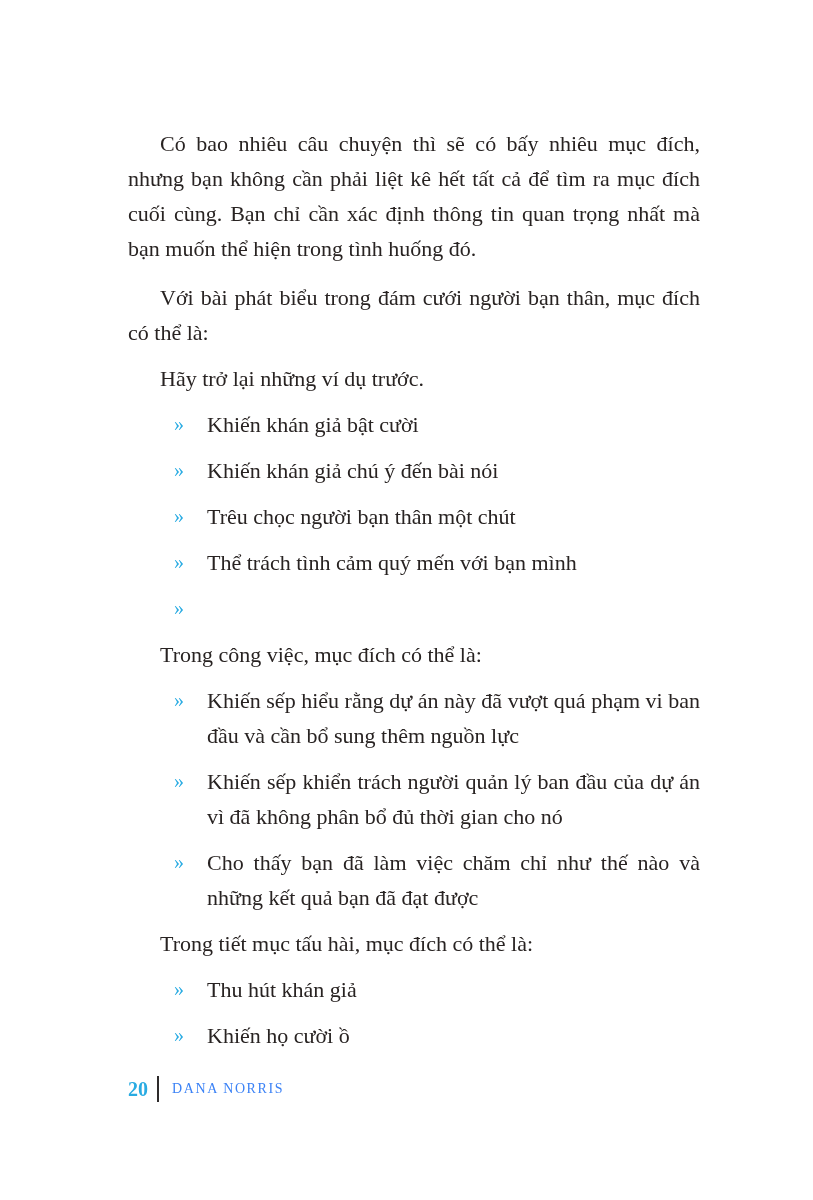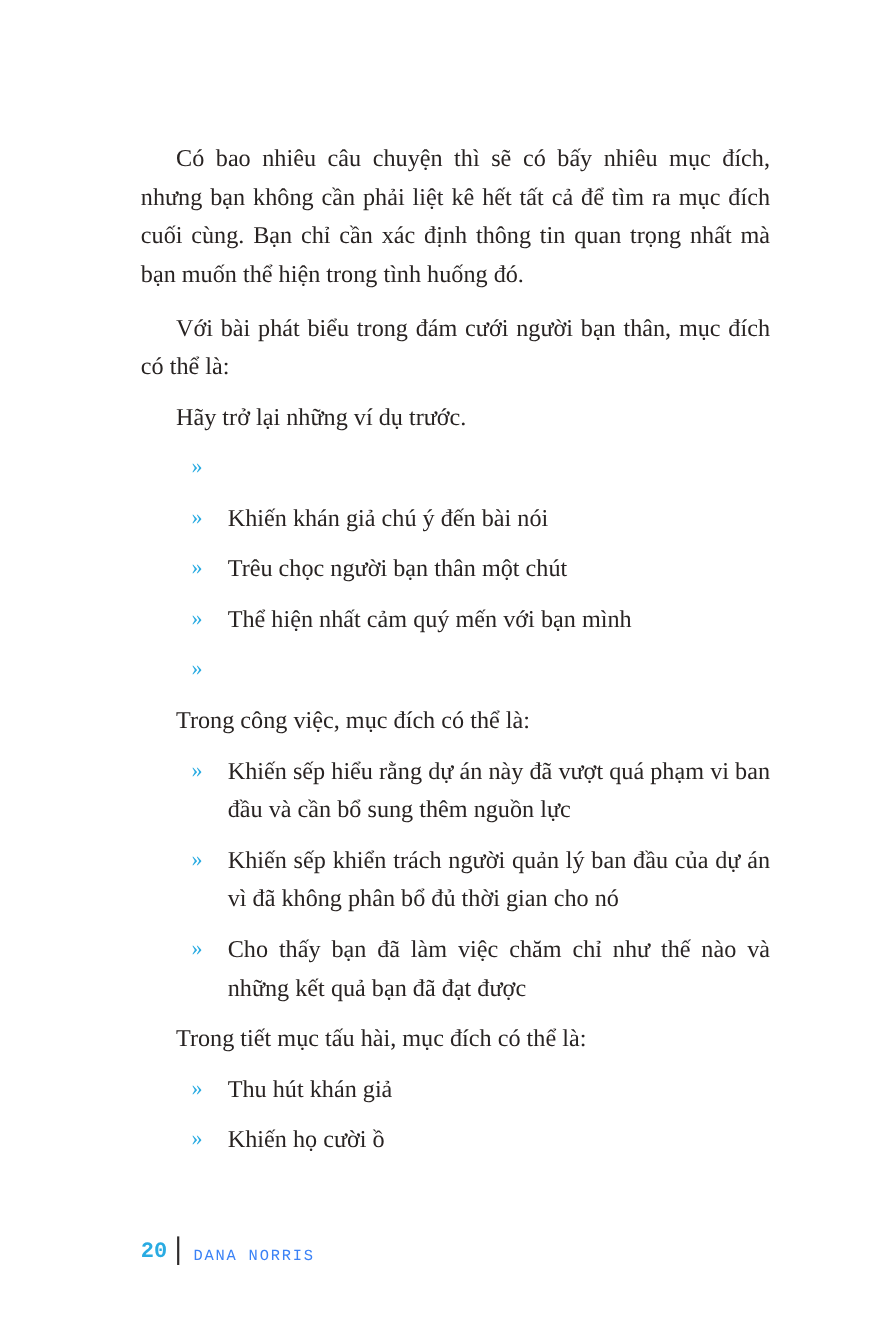--- a/index.html
+++ b/index.html
@@ -40,24 +40,24 @@
   }
   .bullet-text {
     display: block;
     flex: 1 1 auto;
     text-align: justify;
     line-height: 35px;
   }
   .footer {
     position: absolute;
     left: 128px;
-    top: 1124px;
+    top: 1076px;
     display: flex;
-    align-items: flex-end;
-    font-family: Liberation Mono, monospace;
+    align-items: center;
+    font-family: Liberation Serif, serif;
   }
   .page-num {
     color: var(--accent-blue, #29abe2);
     font-weight: bold;
     font-size: 20px;
   }
   .footer-bar {
     width: 2px;
     height: 26px;
     background: #2e2b2b;
@@ -76,32 +76,33 @@
 <div class="page">
   <div class="content">
 
     <p class="para first">Có bao nhiêu câu chuyện thì sẽ có bấy nhiêu mục đích, nhưng bạn không cần phải liệt kê hết tất cả để tìm ra mục đích cuối cùng. Bạn chỉ cần xác định thông tin quan trọng nhất mà bạn muốn thể hiện trong tình huống đó.</p>
     <p class="para">Với bài phát biểu trong đám cưới người bạn thân, mục đích có thể là:</p>
 
     <p class="para">Hãy trở lại những ví dụ trước.</p>
 
     <div class="bullet">
       <span class="marker">»</span>
+      <span class="bullet-text">Khiến khán giả bật cười</span>
     </div>
     <div class="bullet">
       <span class="marker">»</span>
       <span class="bullet-text">Khiến khán giả chú ý đến bài nói</span>
     </div>
     <div class="bullet">
       <span class="marker">»</span>
       <span class="bullet-text">Trêu chọc người bạn thân một chút</span>
     </div>
     <div class="bullet">
       <span class="marker">»</span>
-      <span class="bullet-text">Thể hiện nhất cảm quý mến với bạn mình</span>
+      <span class="bullet-text">Thể trách tình cảm quý mến với bạn mình</span>
     </div>
     <div class="bullet">
       <span class="marker">»</span>
     </div>
 
     <p class="para">Trong công việc, mục đích có thể là:</p>
 
     <div class="bullet">
       <span class="marker">»</span>
       <span class="bullet-text">Khiến sếp hiểu rằng dự án này đã vượt quá phạm vi ban đầu và cần bổ sung thêm nguồn lực</span>

